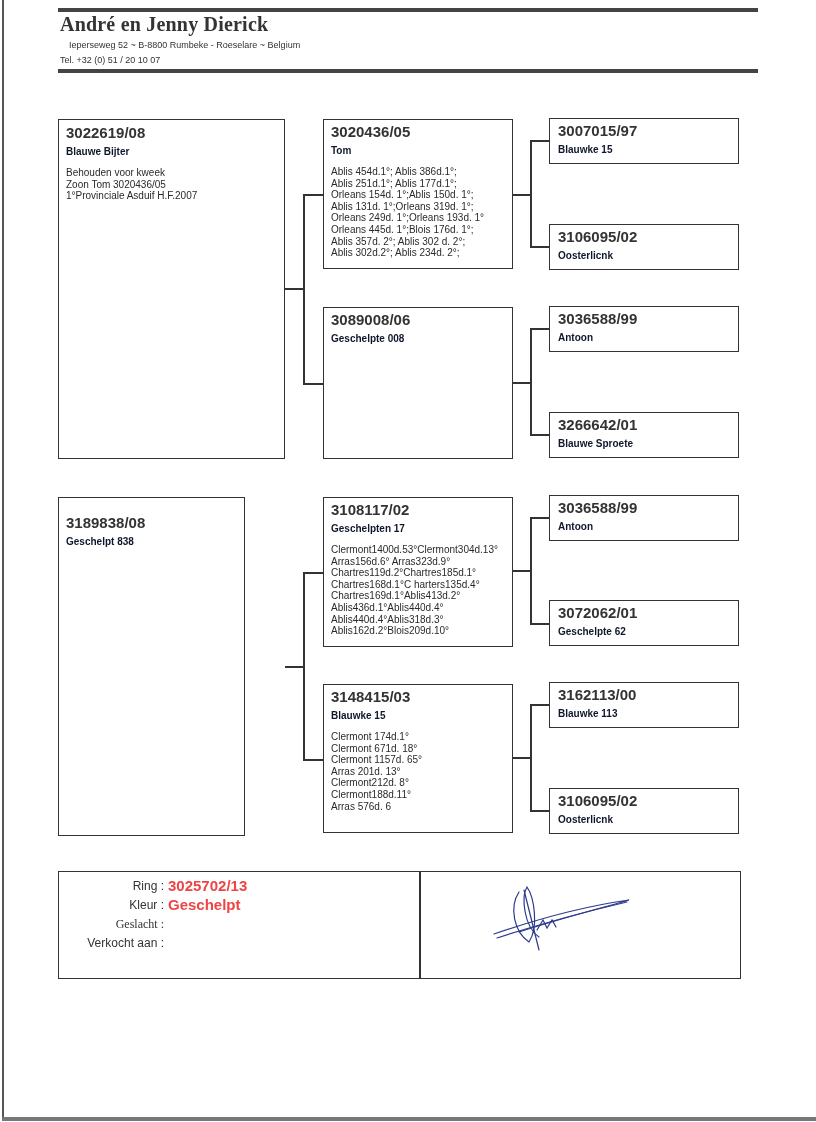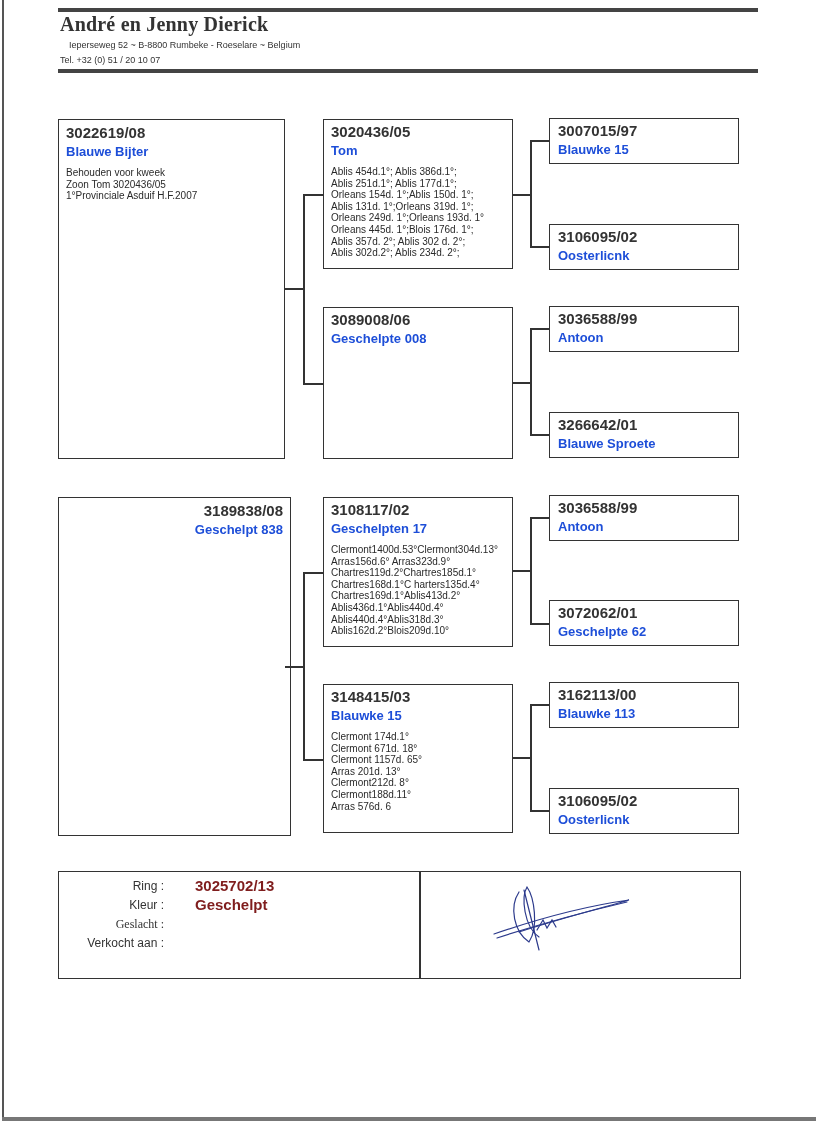--- a/index.html
+++ b/index.html
@@ -12,26 +12,26 @@
     .hdr-rule { position: absolute; left: 58px; width: 700px; height: 4px; background: #444; }
     .hdr-rule.top { top: 8px; }
     .hdr-rule.bottom { top: 69px; }
     .hdr-title { position: absolute; left: 60px; top: 13px; font-family: "Liberation Serif", serif; font-weight: bold; font-size: 20px; color: #333; letter-spacing: 0.2px; }
     .hdr-line { position: absolute; left: 60px; font-size: 9px; color: #333; }
     .hdr-line.addr { top: 40px; margin-left: 9px; }
     .hdr-line.tel { top: 55px; }
 
     .box { position: absolute; border: 1.5px solid #333; background: #fff; overflow: hidden; }
     .box .ring { display: block; font-weight: bold; font-size: 15px; line-height: 18px; color: #333; }
-    .box .name { display: block; font-weight: bold; font-size: 13px; line-height: 19px; color: #1d4ed8; }
+    .box .name { display: block; font-weight: bold; font-size: 10px; line-height: 19px; color: #0f172a; }
     .box .notes { margin-top: 6px; font-size: 10px; line-height: 11.6px; color: #2a2a2a; white-space: nowrap; }
     .box .notes div { white-space: nowrap; }
 
     .b-l1 { left: 58px; top: 119px; width: 227px; height: 340px; padding: 4px 7px; }
-    .b-l2 { left: 58px; top: 497px; width: 233px; height: 339px; padding: 4px 7px; text-align: right; }
+    .b-l2 { left: 58px; top: 497px; width: 187px; height: 339px; padding: 16px 7px; }
 
     .b-m { width: 190px; padding: 3px 7px; }
     .b-m1 { left: 323px; top: 119px; height: 150px; }
     .b-m2 { left: 323px; top: 307px; height: 152px; }
     .b-m3 { left: 323px; top: 497px; height: 150px; }
     .b-m4 { left: 323px; top: 684px; height: 149px; }
 
     .b-r { left: 549px; width: 190px; height: 46px; padding: 3px 8px; }
     .b-r1 { top: 118px; }
     .b-r2 { top: 224px; }
@@ -42,21 +42,21 @@
     .b-r7 { top: 682px; }
     .b-r8 { top: 788px; }
 
     .ln { position: absolute; background: #333; }
     .h { height: 1.5px; }
     .v { width: 1.5px; }
 
     .footer-box { position: absolute; left: 58px; top: 871px; width: 683px; height: 108px; border: 1.5px solid #333; }
     .footer-divider { position: absolute; left: 360px; top: 0; width: 1.5px; height: 100%; background: #333; }
     .f-label { position: absolute; right: 576px; font-size: 12px; color: #333; text-align: right; white-space: nowrap; }
-    .f-value { position: absolute; left: 136px; font-weight: bold; font-size: 15px; color: #7f1d1d; }
+    .f-value { position: absolute; left: 109px; font-weight: bold; font-size: 15px; color: #ef4444; }
     .sig { position: absolute; left: 430px; top: 10px; width: 150px; height: 70px; }
   </style>
 </head>
 <body>
 
 <div class="page-edge-left"></div>
 <div class="page-edge-bottom"></div>
 
 <div class="hdr-rule top"></div>
 <div class="hdr-title">André en Jenny Dierick</div>

